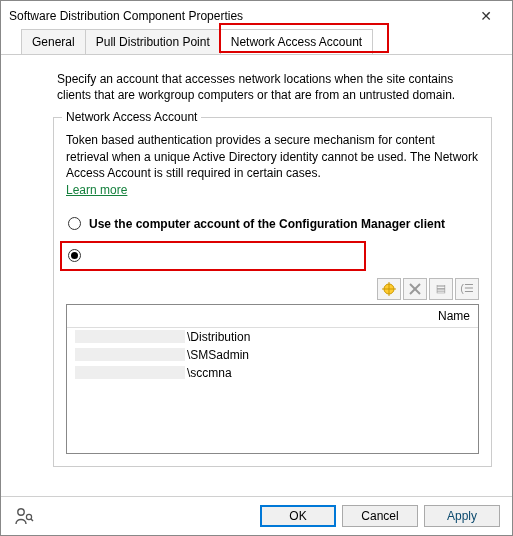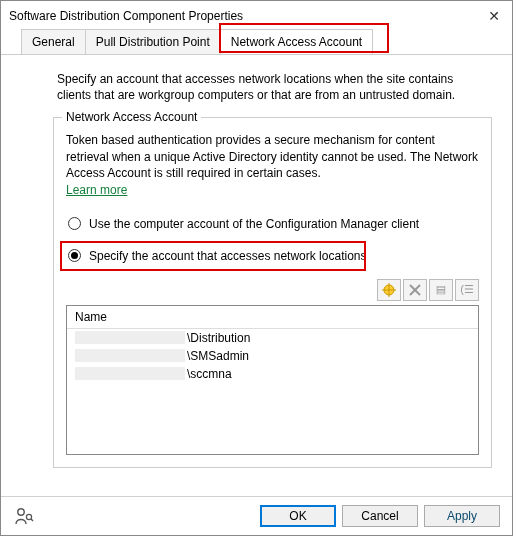--- a/index.html
+++ b/index.html
@@ -14,21 +14,21 @@
     width: 513px;
     height: 536px;
     border: 1px solid #888;
     background: #fff;
     display: flex;
     flex-direction: column;
   }
   .titlebar {
     display: flex;
     align-items: center;
-    padding: 6px 0 4px 8px;
+    padding: 6px 8px 4px 8px;
     height: 28px;
   }
   .titlebar-text {
     flex: 1;
     font-size: 12px;
   }
   .close-btn {
     width: 36px;
     text-align: center;
     font-size: 14px;
@@ -89,20 +89,21 @@
   .link {
     color: #15803d;
     text-decoration: underline;
     cursor: pointer;
   }
   .radio-row {
     display: flex;
     align-items: center;
     padding: 6px 2px;
     margin-top: 6px;
+    font-weight: bold;
   }
   .radio {
     width: 13px;
     height: 13px;
     border: 1px solid #333;
     border-radius: 50%;
     margin-right: 8px;
     display: inline-flex;
     align-items: center;
     justify-content: center;
@@ -134,20 +135,21 @@
   .tool-btn.disabled {
     color: #aaa;
     cursor: default;
   }
   .listbox {
     border: 1px solid #888;
     height: 150px;
     margin-top: 4px;
     background: #fff;
     overflow: auto;
+    text-align: right;
   }
   .list-header {
     padding: 4px 8px;
     border-bottom: 1px solid #ddd;
     background: #fff;
     font-weight: normal;
   }
   .list-row {
     padding: 2px 8px;
     display: flex;
@@ -221,21 +223,20 @@
 
       <div class="radio-row" style="margin-top:14px;">
         <span class="radio"></span>
         <span>Use the computer account of the Configuration Manager client</span>
       </div>
 
       <div style="position:relative; margin-top:2px;">
         <div class="highlight-box" style="top:-2px;left:-6px;width:306px;height:30px;"></div>
         <div class="radio-row">
           <span class="radio checked"></span>
-          <span>Specify the account that accesses network locations</span>
         </div>
       </div>
 
       <div class="toolbar">
         <div class="tool-btn" title="New">
           <svg width="14" height="14" viewBox="0 0 14 14">
             <circle cx="7" cy="7" r="5" fill="#ffcc33" stroke="#cc9900"></circle>
             <line x1="7" y1="0" x2="7" y2="14" stroke="#cc9900"></line>
             <line x1="0" y1="7" x2="14" y2="7" stroke="#cc9900"></line>
           </svg>

